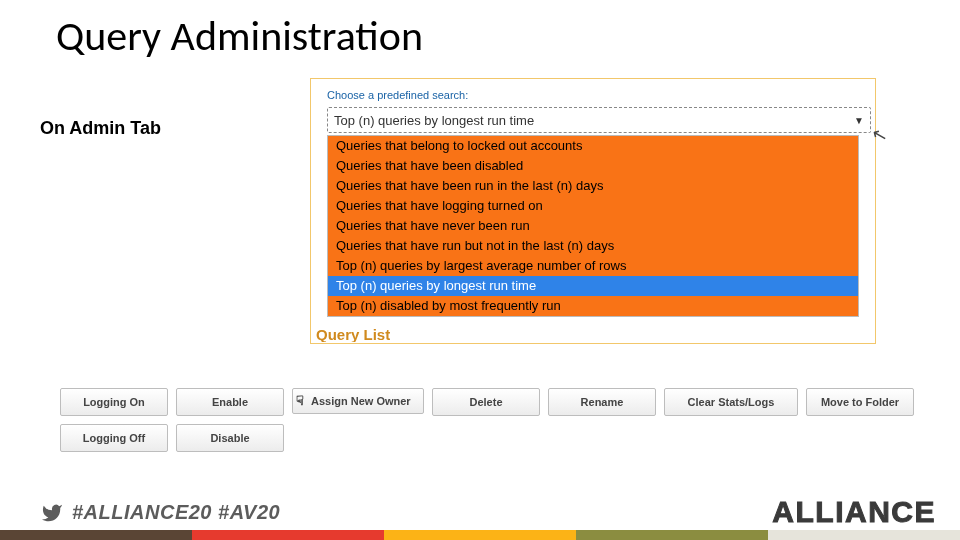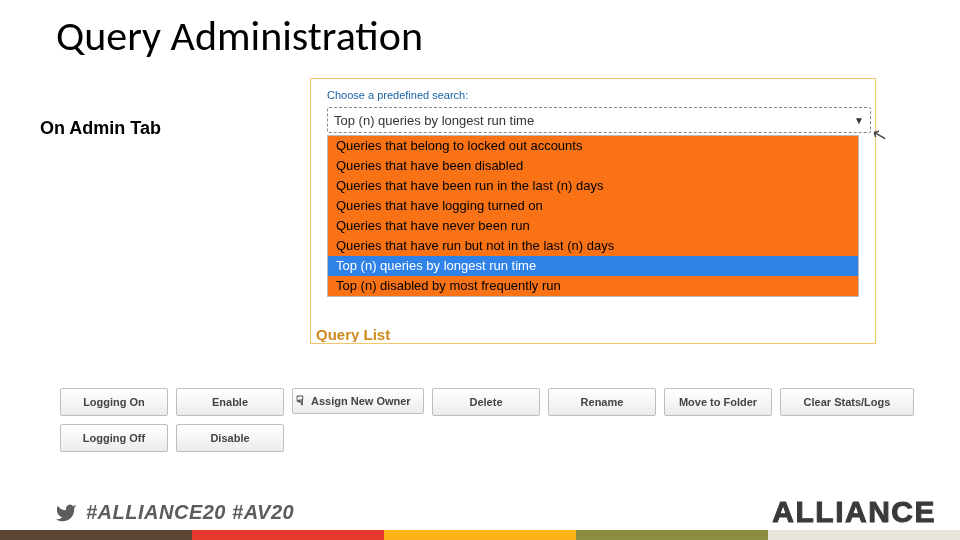--- a/index.html
+++ b/index.html
@@ -163,21 +163,21 @@
   }
   .stripes span { flex: 1; }
   .s1 { background: #5a4535; }
   .s2 { background: #e63a2e; }
   .s3 { background: #fcb316; }
   .s4 { background: #8b8d40; }
   .s5 { background: #e6e4db; }
 
   .hashtags {
     position: absolute;
-    left: 52px;
+    left: 38px;
     bottom: 16px;
     font-family: "Arial Black", Arial, sans-serif;
     font-weight: 900;
     font-style: italic;
     font-size: 20px;
     letter-spacing: 0.5px;
     color: #5c5c5c;
     display: flex;
     align-items: center;
     gap: 6px;
@@ -216,41 +216,42 @@
       <span class="arrow">▼</span>
     </div>
 
     <div class="option-list">
       <div class="opt">Queries that belong to locked out accounts</div>
       <div class="opt">Queries that have been disabled</div>
       <div class="opt">Queries that have been run in the last (n) days</div>
       <div class="opt">Queries that have logging turned on</div>
       <div class="opt">Queries that have never been run</div>
       <div class="opt">Queries that have run but not in the last (n) days</div>
+      <div class="opt">Top (n) queries by largest average number of rows</div>
       <div class="opt selected">Top (n) queries by longest run time</div>
       <div class="opt">Top (n) disabled by most frequently run</div>
     </div>
 
     <div class="cut-label">Query List</div>
   </div>
 
   <div class="cursor">↖</div>
 
   <div class="btn-rows">
     <div class="btn-row">
       <div class="btn">Logging On</div>
       <div class="btn">Enable</div>
       <div class="btn wide ano">
         <span class="pointer">☟</span>
         <span>Assign New Owner</span>
       </div>
       <div class="btn">Delete</div>
       <div class="btn">Rename</div>
+      <div class="btn wide">Clear Stats/Logs</div>
       <div class="btn">Move to Folder</div>
-      <div class="btn wide">Clear Stats/Logs</div>
     </div>
     <div class="btn-row">
       <div class="btn">Logging Off</div>
       <div class="btn">Disable</div>
     </div>
   </div>
 
   <div class="footer">
     <div class="hashtags">
       <svg class="bird" viewBox="0 0 24 24">

